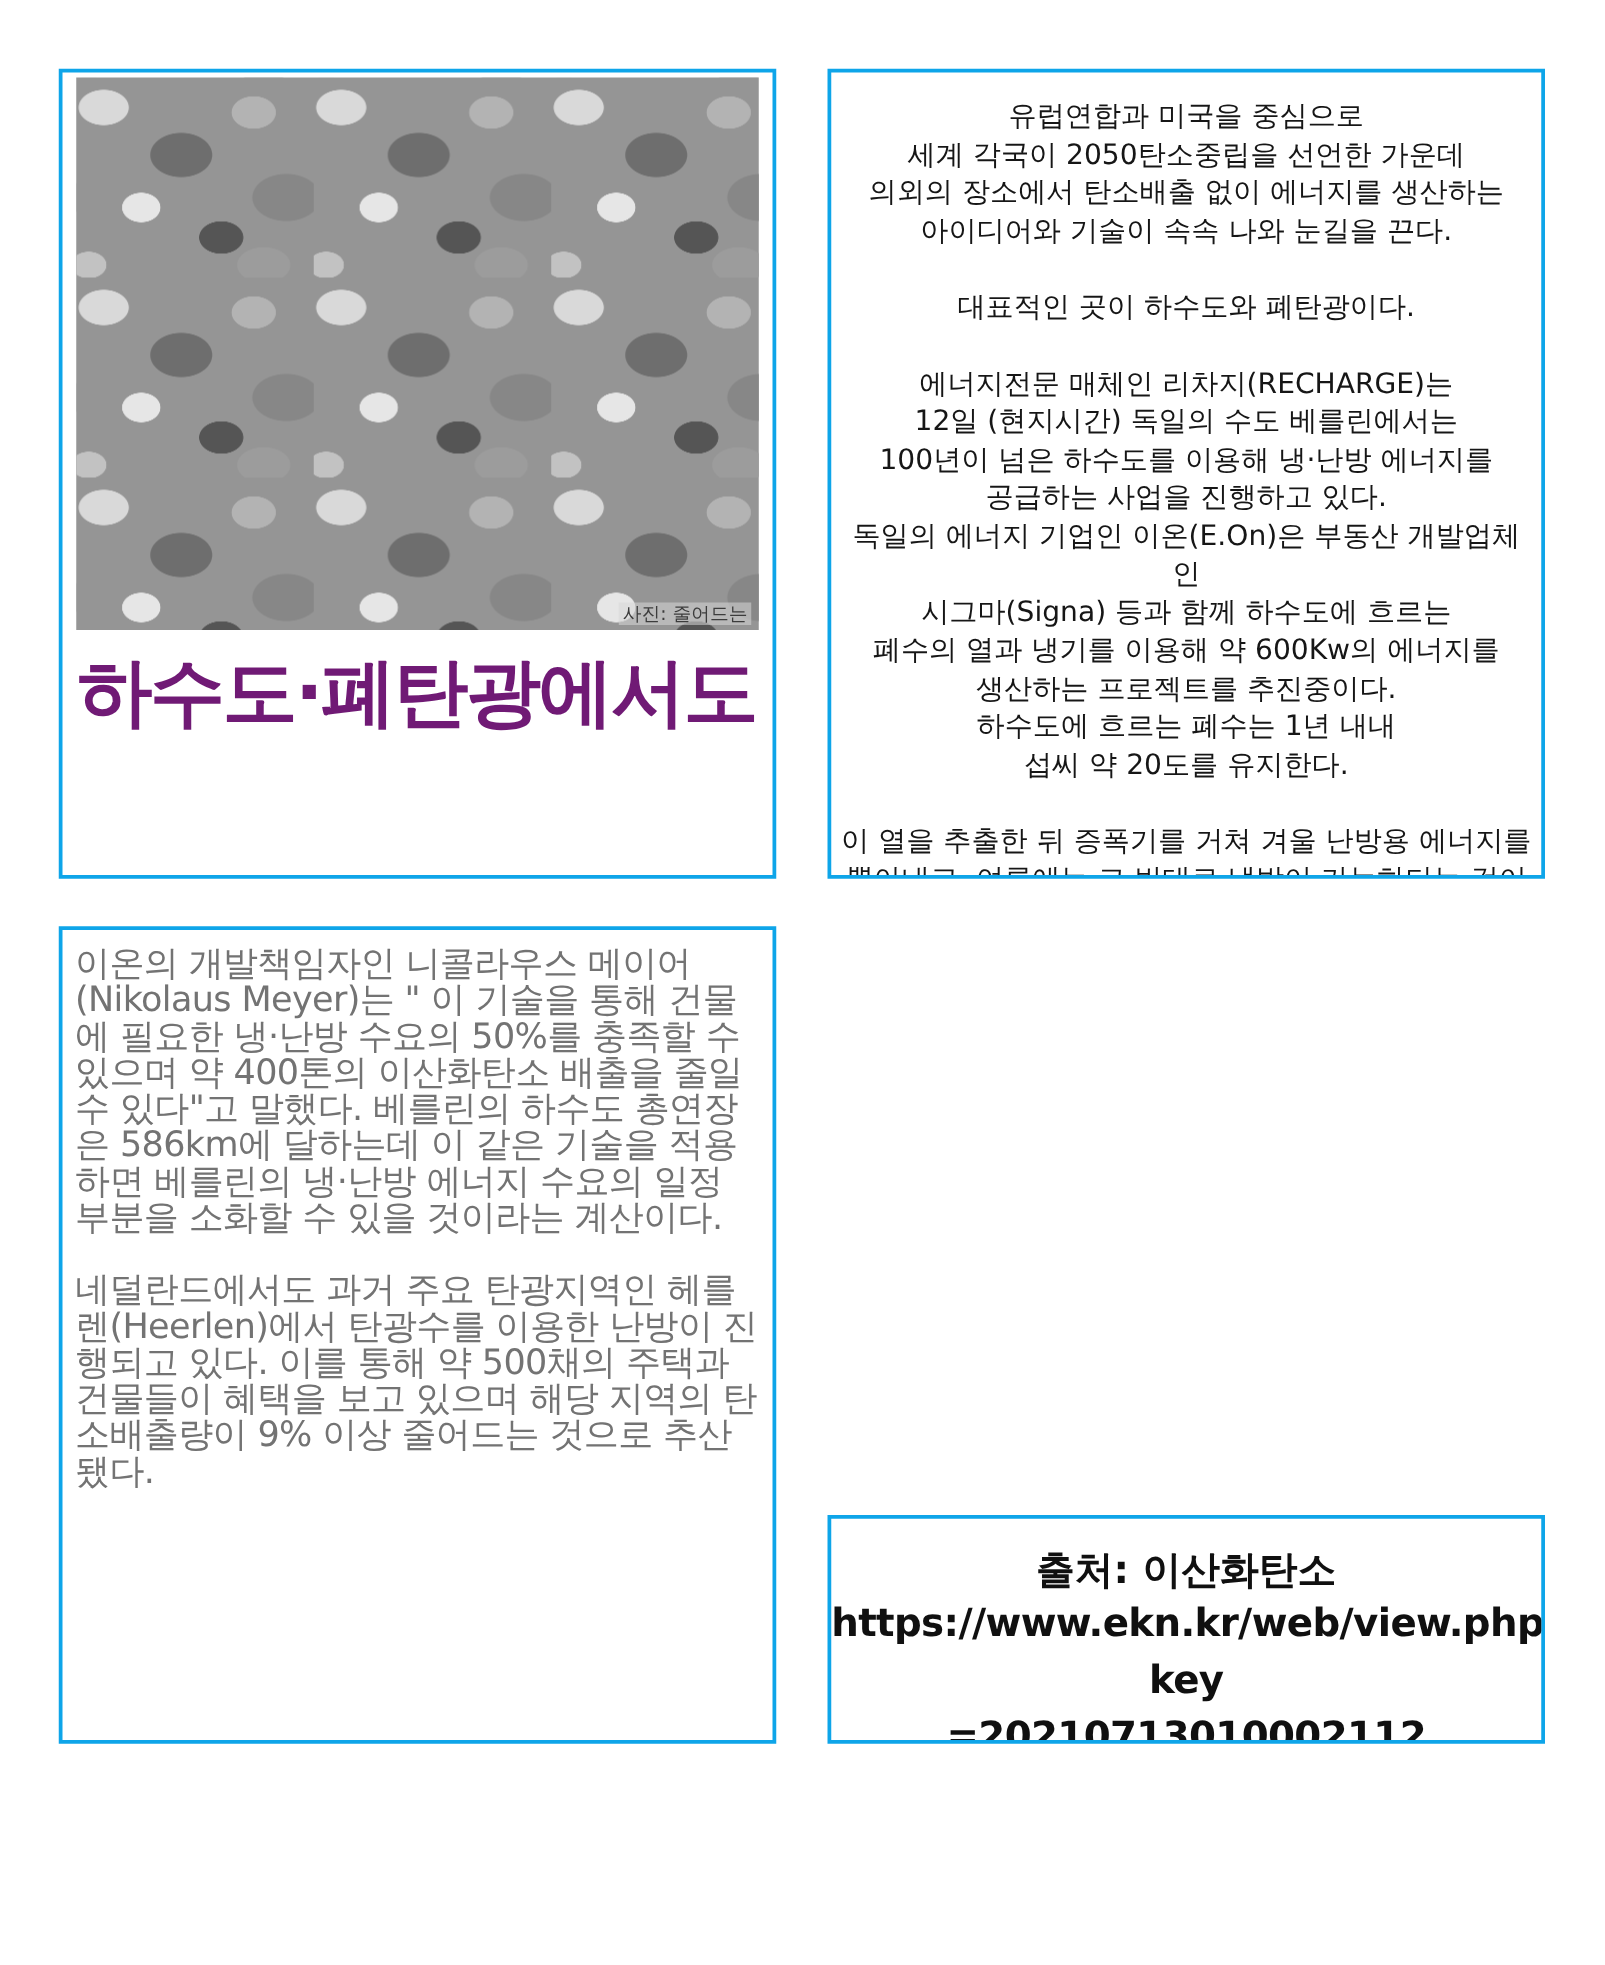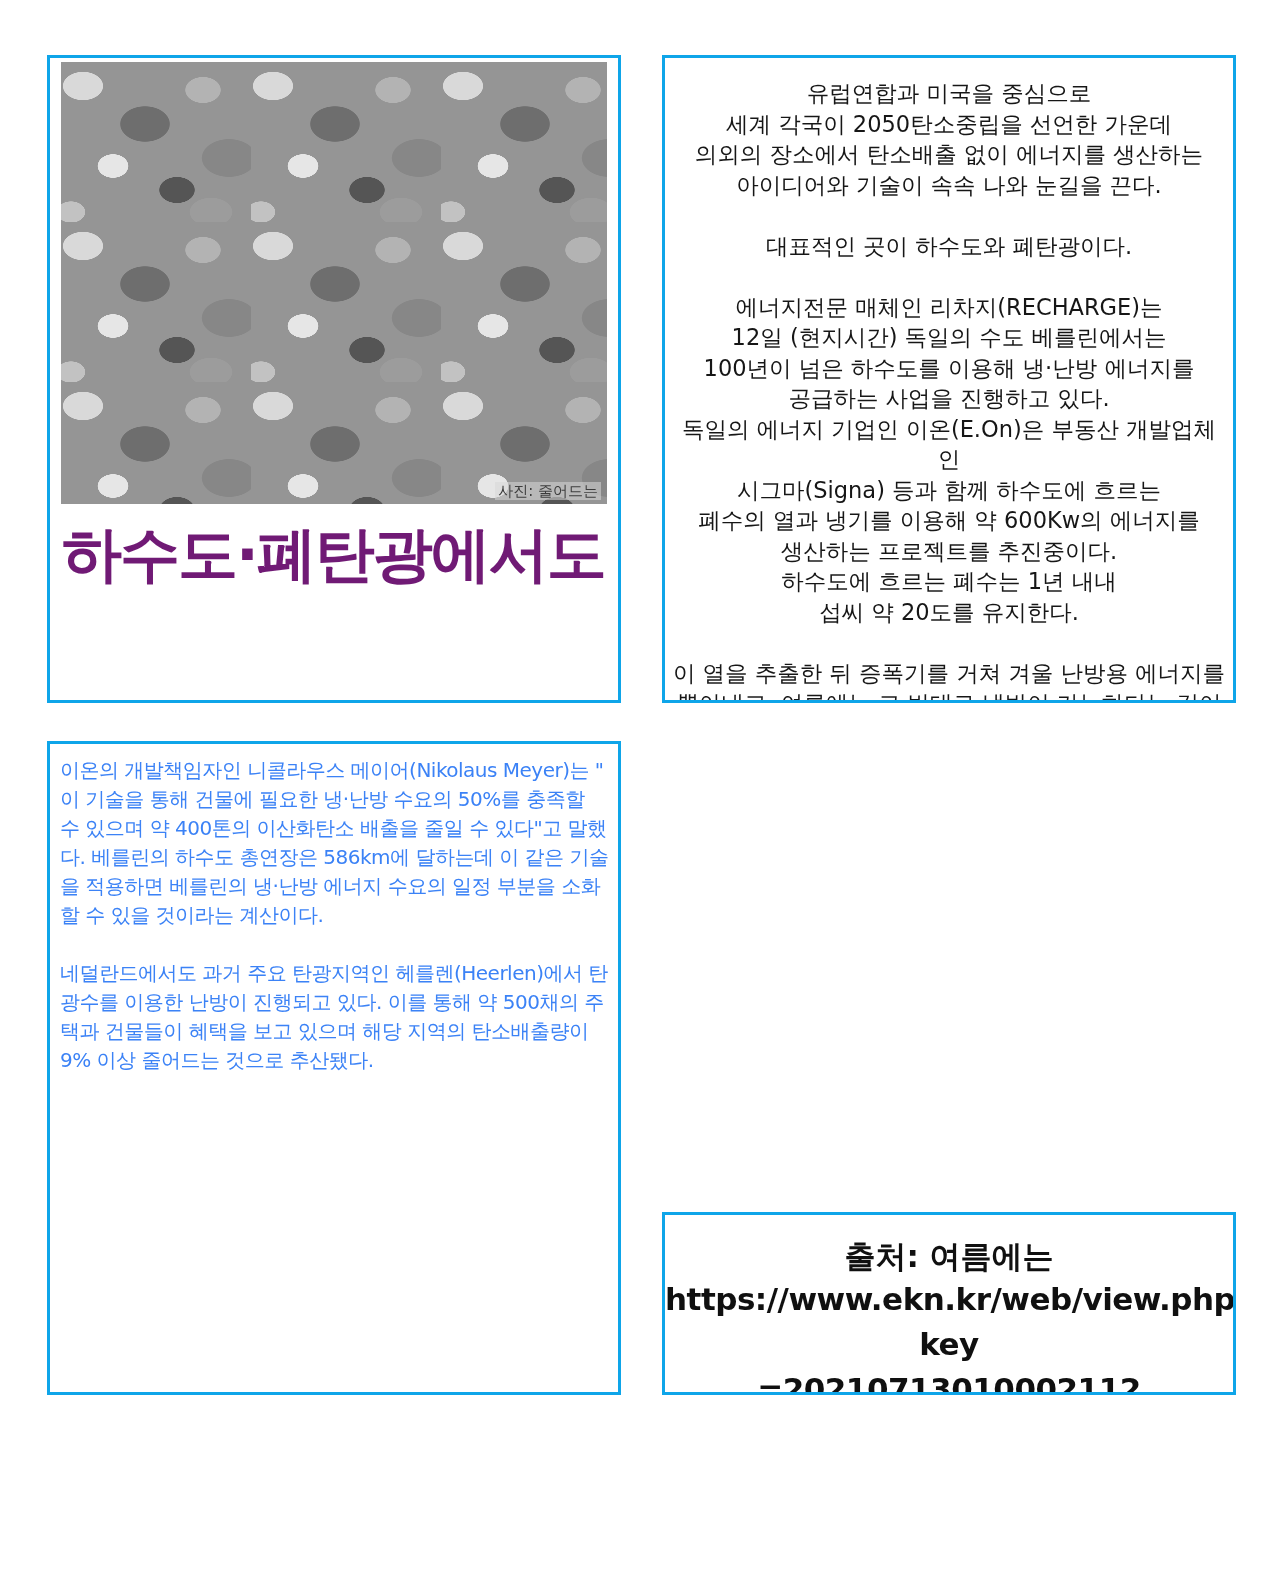--- a/index.html
+++ b/index.html
@@ -26,21 +26,21 @@
     color:#3c3c3c;background:rgba(215,215,215,0.55);padding:0 3px;letter-spacing:0;}
   .headline{margin:20px 0 0 8px;font-size:60px;line-height:61px;font-weight:900;
     letter-spacing:-2px;color:#701a75;}
 
   
   .intro-box{left:662px;top:55px;width:574px;height:648px;padding:20px 6px 0 6px;}
   .intro-text{white-space:pre-line;text-align:center;font-size:22.5px;line-height:30.5px;color:#161616;}
 
   
   .article-box{left:47px;top:741px;width:574px;height:654px;padding:12px 8px 0 10px;}
-  .article-box p{margin:0 0 29px 0;font-size:20px;line-height:29px;color:#3b82f6;letter-spacing:-0.5px;}
+  .article-box p{margin:0 0 29px 0;font-size:28px;line-height:29px;color:#737373;letter-spacing:-0.5px;}
   .article-box p:last-child{margin-bottom:0;}
 
   
   .source-box{left:662px;top:1212px;width:574px;height:183px;padding-top:20px;text-align:center;}
   .source-label{font-size:31px;line-height:42px;font-weight:bold;color:#101010;}
   .source-url{white-space:pre-line;font-size:31px;line-height:45px;font-weight:bold;color:#101010;letter-spacing:-0.5px;}
 </style>
 </head>
 <body>
 
@@ -76,18 +76,18 @@
 뽑아내고, 여름에는 그 반대로 냉방이 가능하다는 것이다.</div>
   </section>
 
   <section class="box article-box">
     <p>이온의 개발책임자인 니콜라우스 메이어(Nikolaus Meyer)는 " 이 기술을 통해 건물에 필요한 냉·난방 수요의 50%를 충족할 수 있으며 약 400톤의 이산화탄소 배출을 줄일 수 있다"고 말했다. 베를린의 하수도 총연장은 586km에 달하는데 이 같은 기술을 적용하면 베를린의 냉·난방 에너지 수요의 일정 부분을 소화할 수 있을 것이라는 계산이다.</p>
     <p>네덜란드에서도 과거 주요 탄광지역인 헤를렌(Heerlen)에서 탄광수를 이용한 난방이 진행되고 있다. 이를 통해 약 500채의 주택과 건물들이 혜택을 보고 있으며 해당 지역의 탄소배출량이 9% 이상 줄어드는 것으로 추산됐다.</p>
 
   </section>
 
   <section class="box source-box">
-    <div class="source-label">출처: 여름에는</div>
+    <div class="source-label">출처: 이산화탄소</div>
     <div class="source-url">https://www.ekn.kr/web/view.php?key
 =20210713010002112</div>
   </section>
 
 </div>
 
 </body></html>

